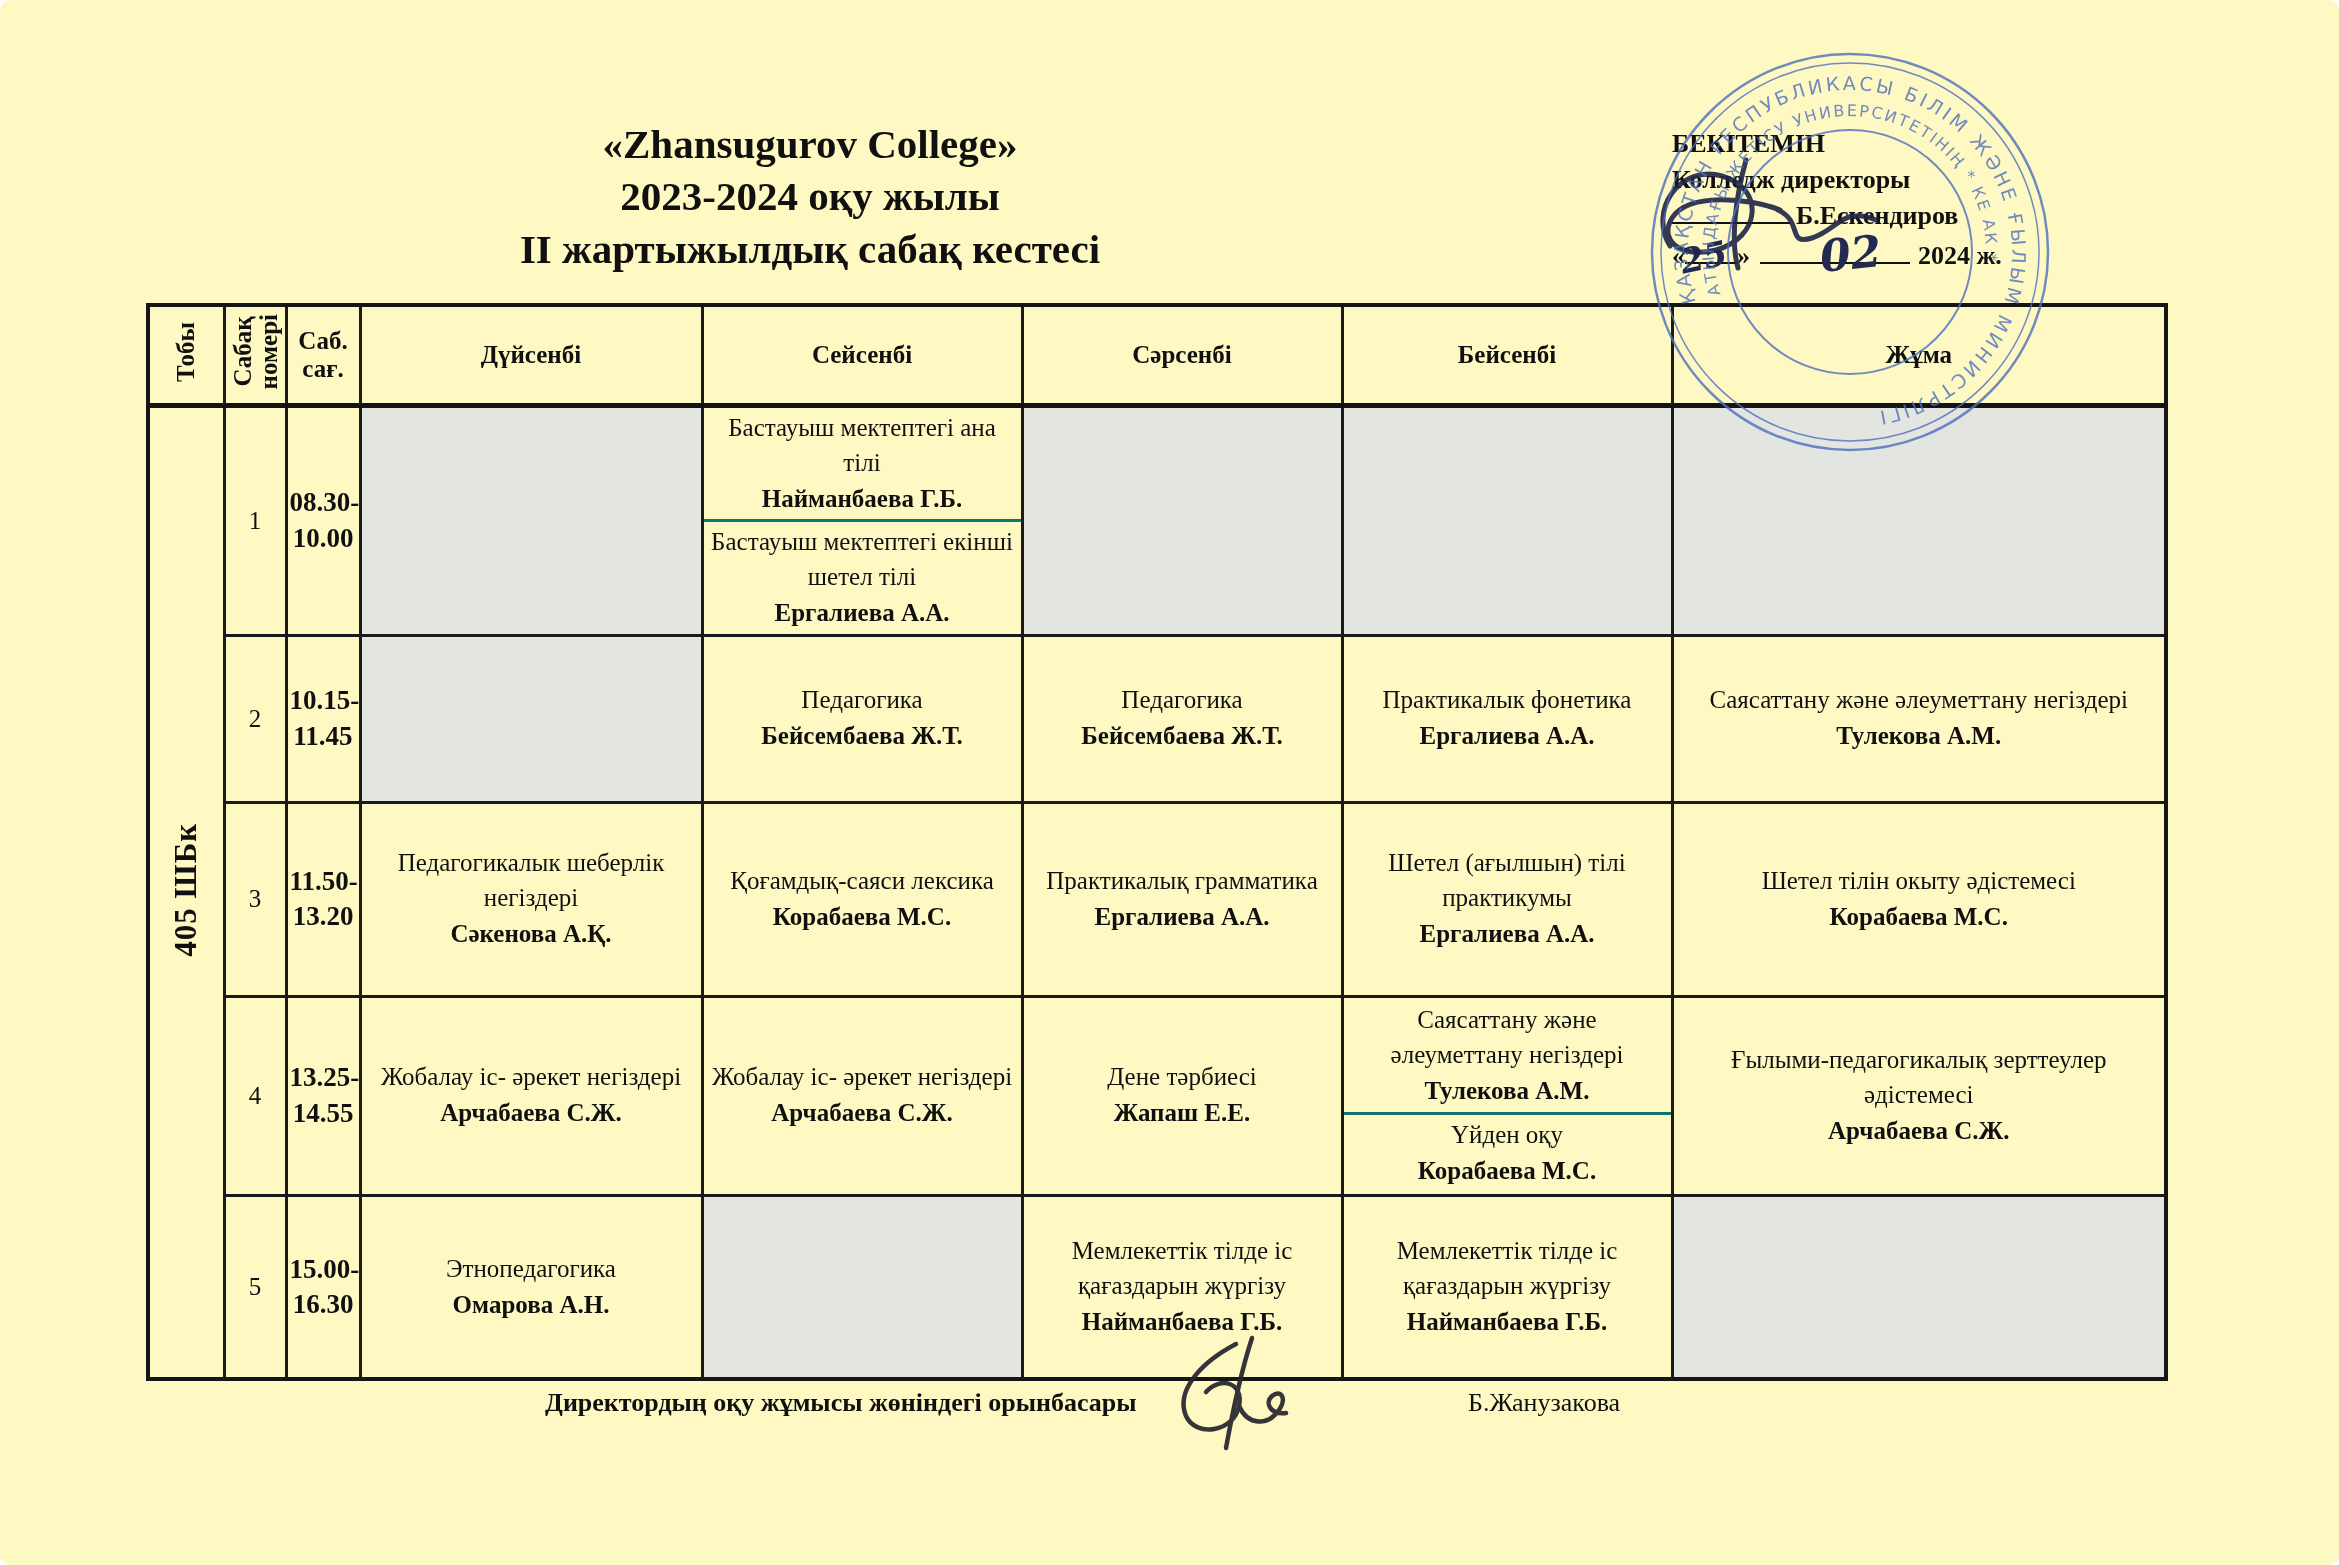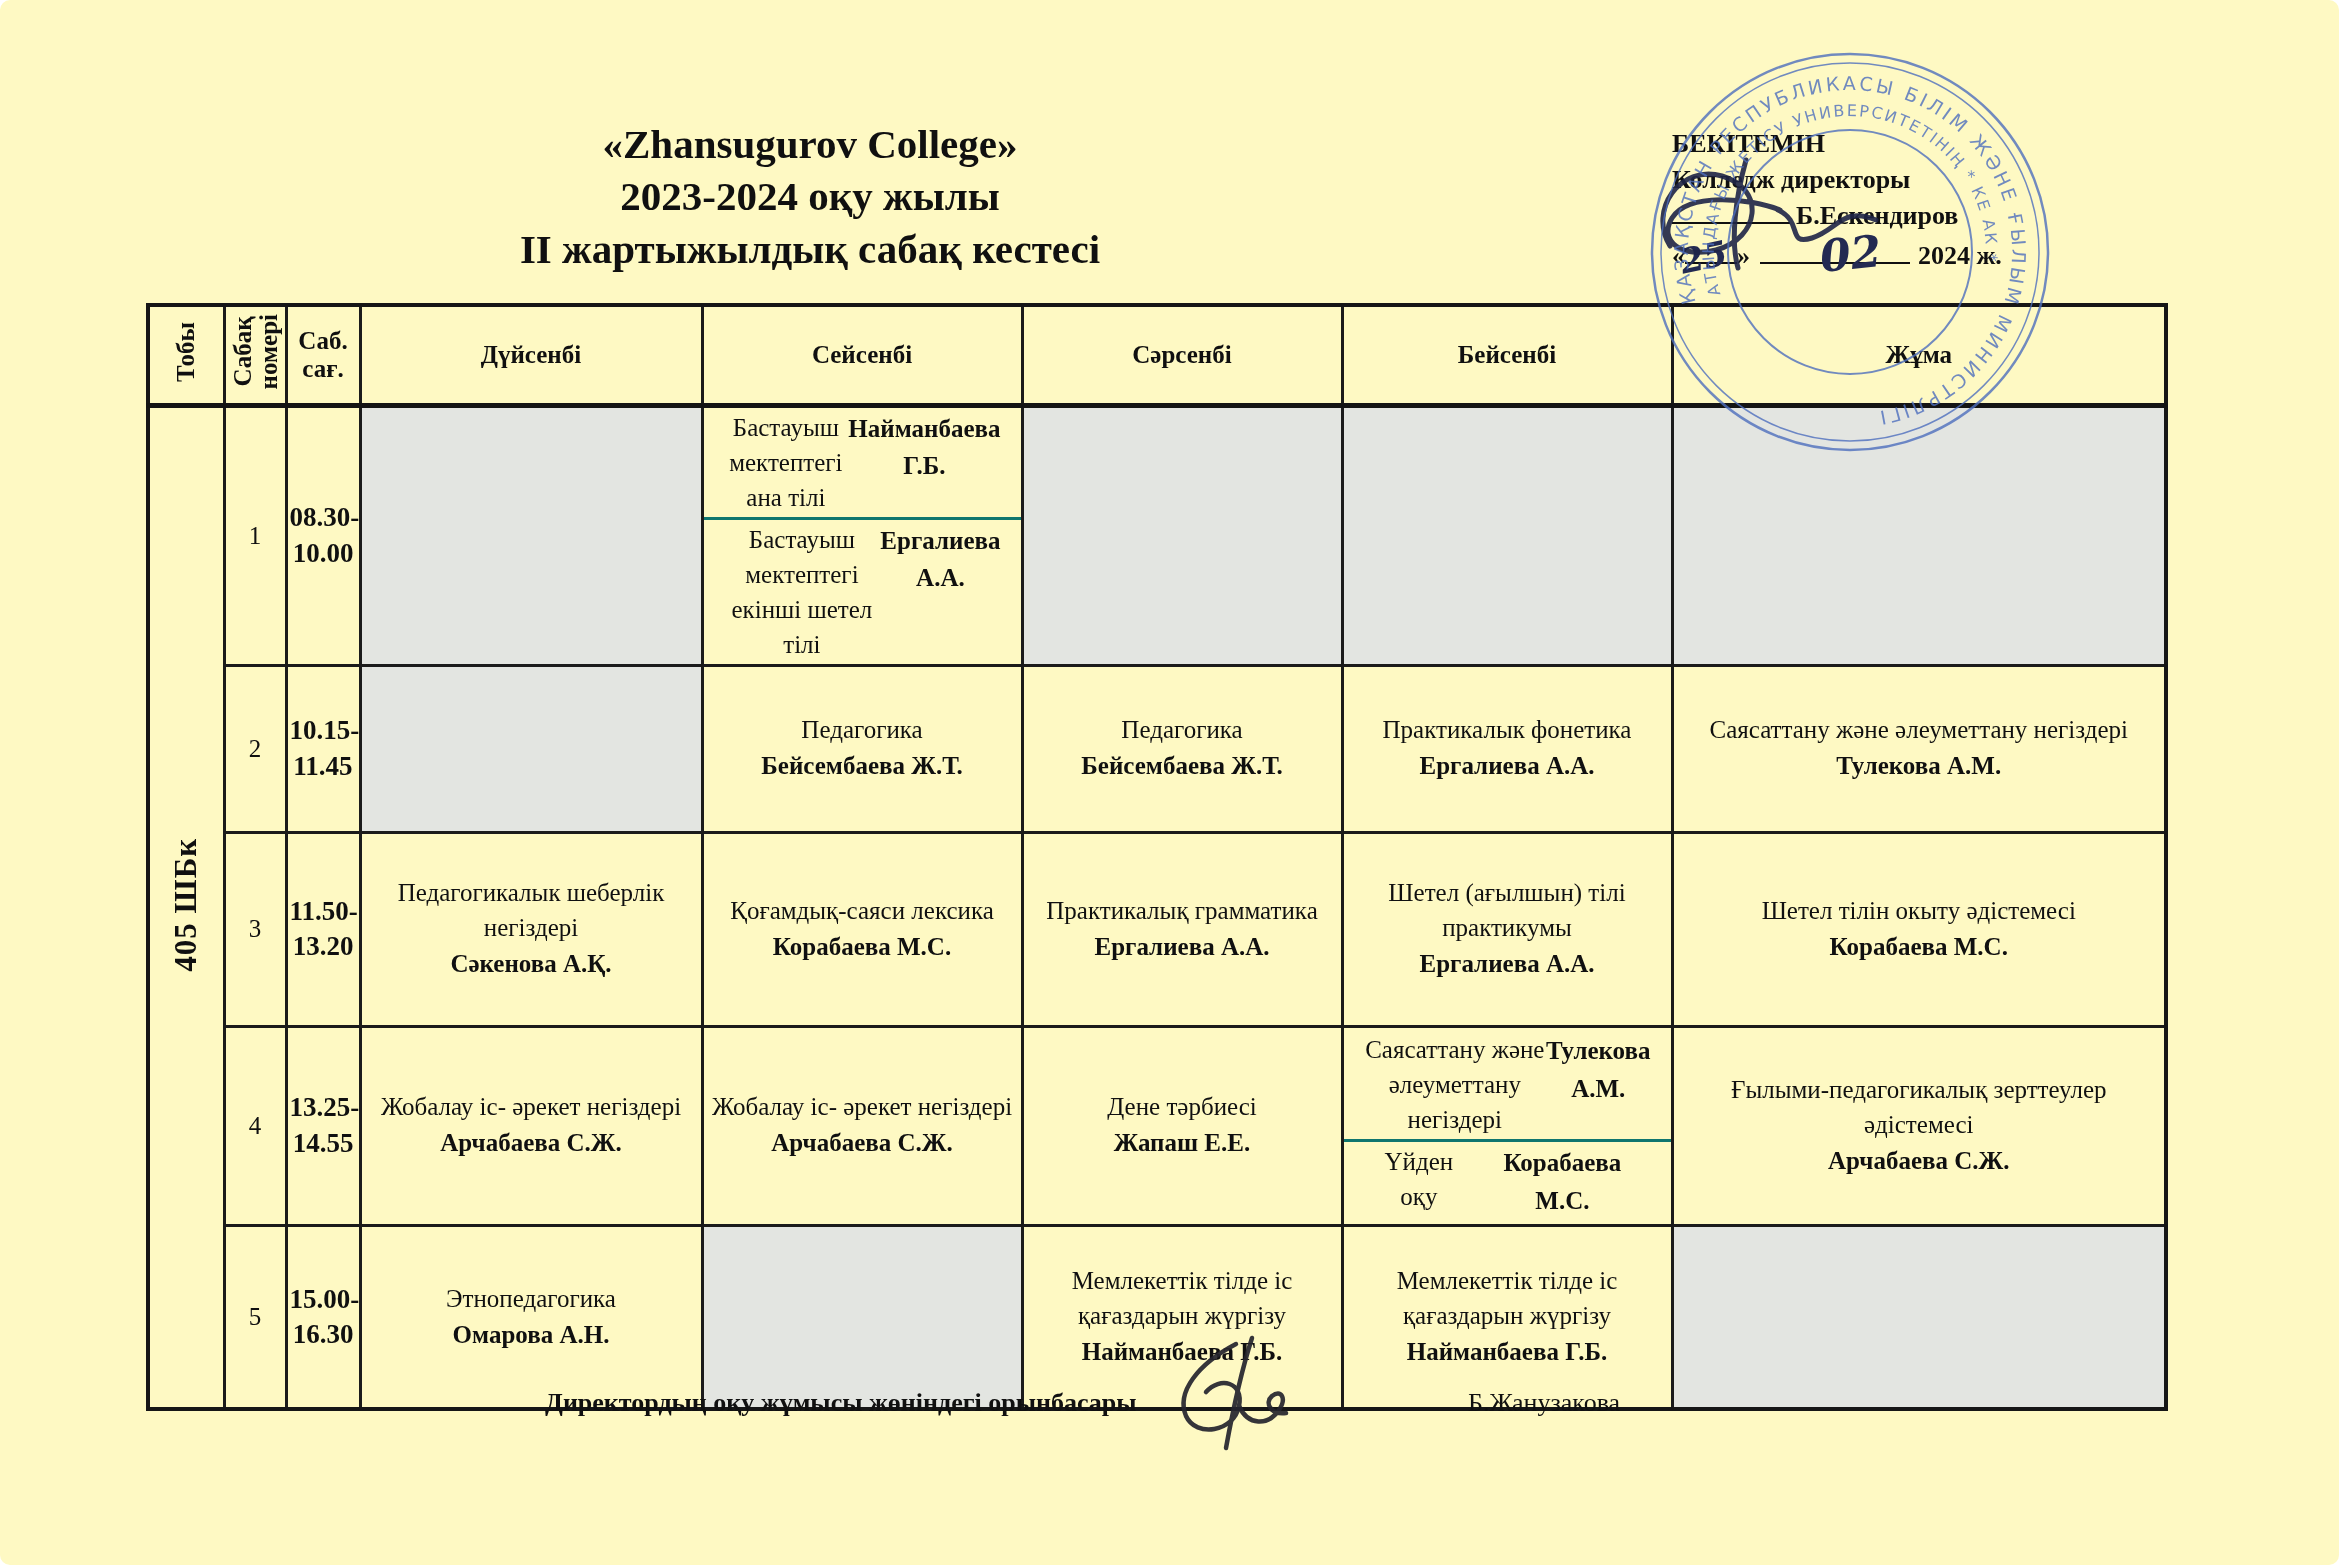--- a/index.html
+++ b/index.html
@@ -41,21 +41,21 @@
   .vrt{writing-mode:vertical-rl;transform:rotate(180deg);margin:0 auto;display:inline-block;
        font-weight:bold;line-height:1.05;}
   .glabel{font-size:31px;letter-spacing:1px;}
   td.no{font-size:25px;}
   td.tm{font-weight:bold;font-size:27px;line-height:1.3;padding:0 2px;}
   .subj{font-size:25px;line-height:1.4;}
   .teach{font-size:25px;font-weight:bold;line-height:1.5;font-family:Liberation Serif, serif;}
   td.g{background:#e3e5e1;}
   td.split{padding:0;height:100%;}
   .splitwrap{display:flex;flex-direction:column;height:100%;}
-  .half{flex:1 1 50%;display:flex;flex-direction:row;justify-content:center;padding:2px 20px;}
+  .half{flex:1 1 50%;display:flex;flex-direction:column;justify-content:center;padding:2px 5px;}
   .half + .half{border-top:3px solid #0f766e;}
 
   
   .footer-label{position:absolute;left:545px;top:1388px;font-weight:bold;font-size:26px;}
   .footer-name{position:absolute;left:1468px;top:1388px;font-weight:normal;font-size:26px;}
 </style>
 </head>
 <body>
 
 <div class="page">

